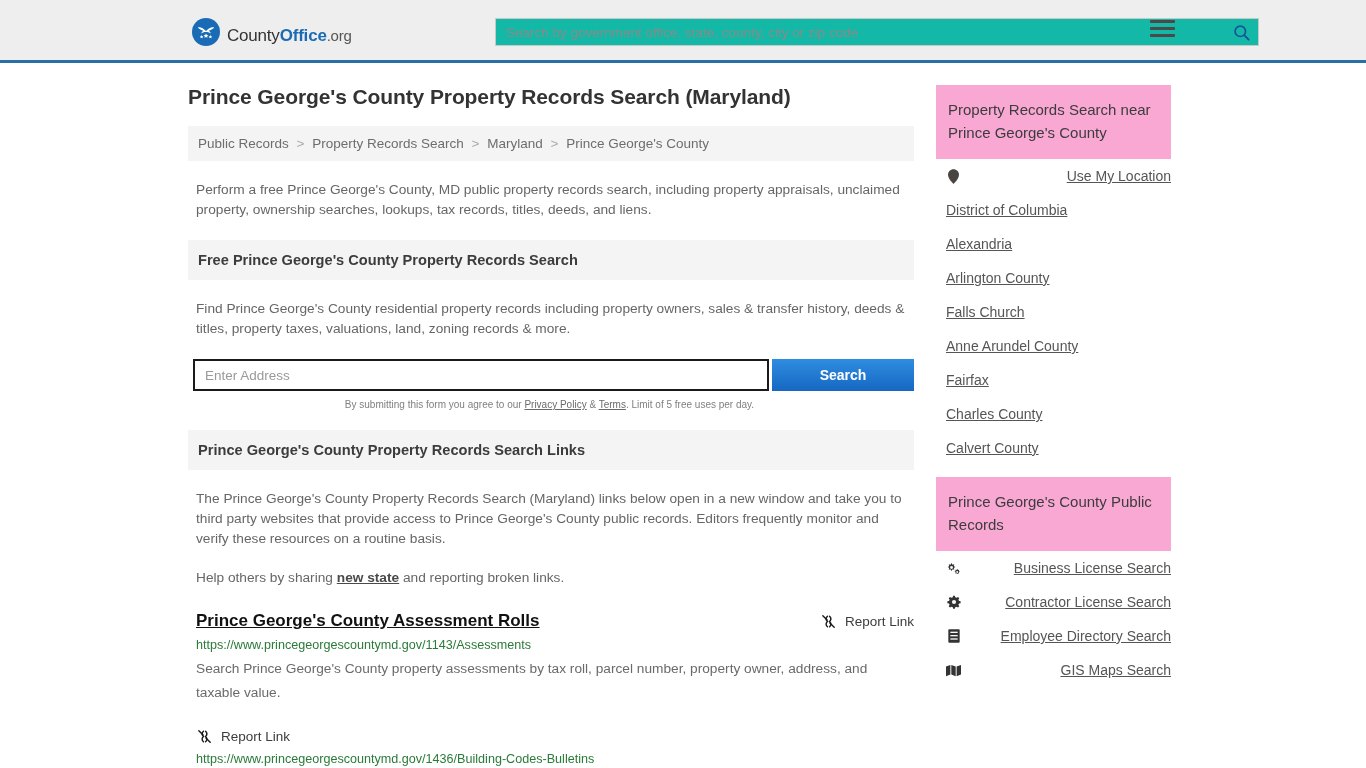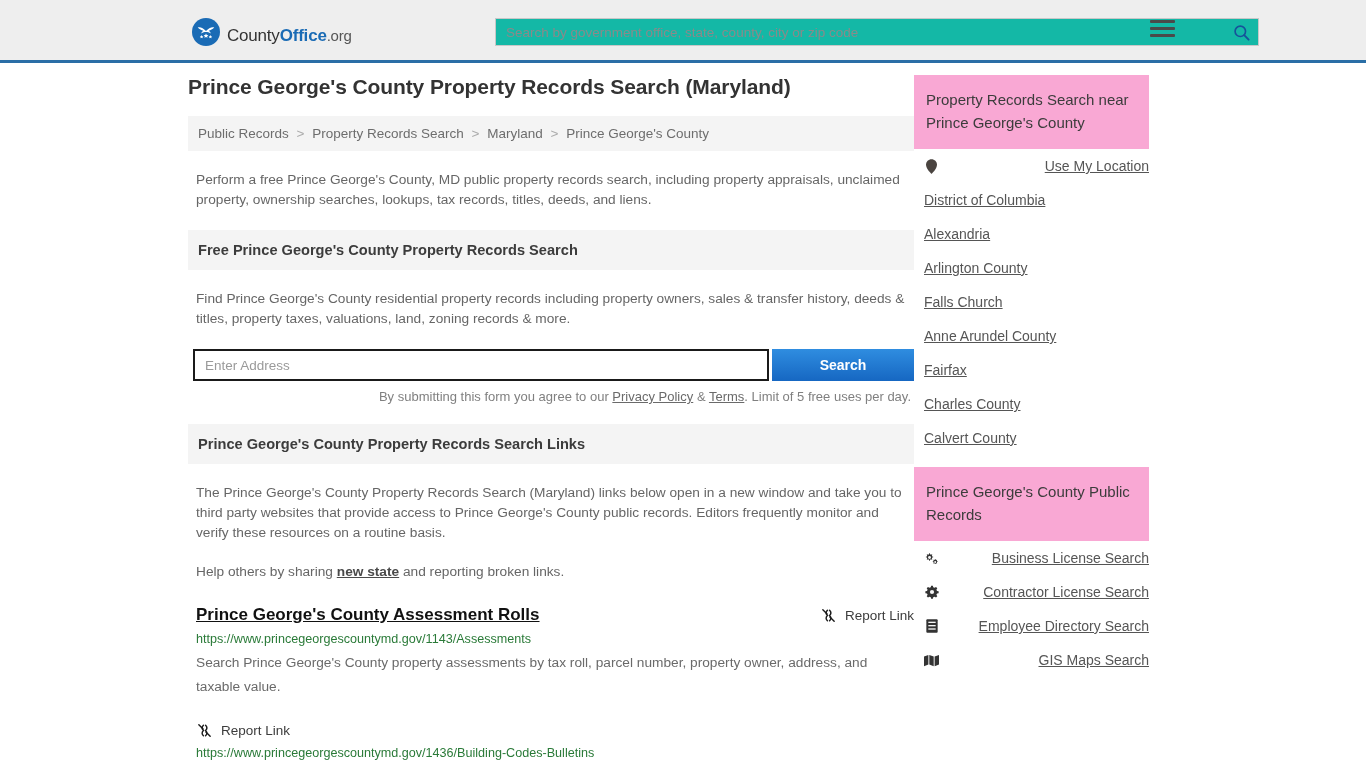--- a/index.html
+++ b/index.html
@@ -97,22 +97,23 @@
   .hamburger span:last-child { margin-bottom: 0; }
 
   
   .page {
     position: relative;
     width: 1366px;
   }
   .container {
     width: 990px;
     margin: 0 auto;
-    padding-top: 12px;
-    display: flex;
+    padding-top: 22px;
+    display: flex;
+    gap: 22px;
   }
   .col-main { width: 726px; }
   .col-side { width: 235px; }
 
   h1.page-title {
     font-size: 21px;
     font-weight: bold;
     color: #333333;
     margin: 0 0 17px 0;
     letter-spacing: -0.1px;
@@ -169,22 +170,22 @@
     margin-left: 3px;
     border: 0;
     background: linear-gradient(180deg,#2f8de0 0%,#1667c2 100%);
     color: #ffffff;
     font-size: 14px;
     font-weight: bold;
     font-family: "Liberation Sans", sans-serif;
     cursor: pointer;
   }
   .disclaimer {
-    text-align: right;
-    font-size: 13px;
+    text-align: center;
+    font-size: 10px;
     color: #808080;
     margin: 8px 3px 0 0;
   }
   .disclaimer a { color: #6a6a6a; text-decoration: underline; }
 
   .note { margin: 19px 0 0 8px; font-size: 13.7px; color: #666666; line-height: 20px; }
   .note a, .inline-link { color: #4a4a4a; text-decoration: underline; font-weight: bold; }
 
   
   .result {

